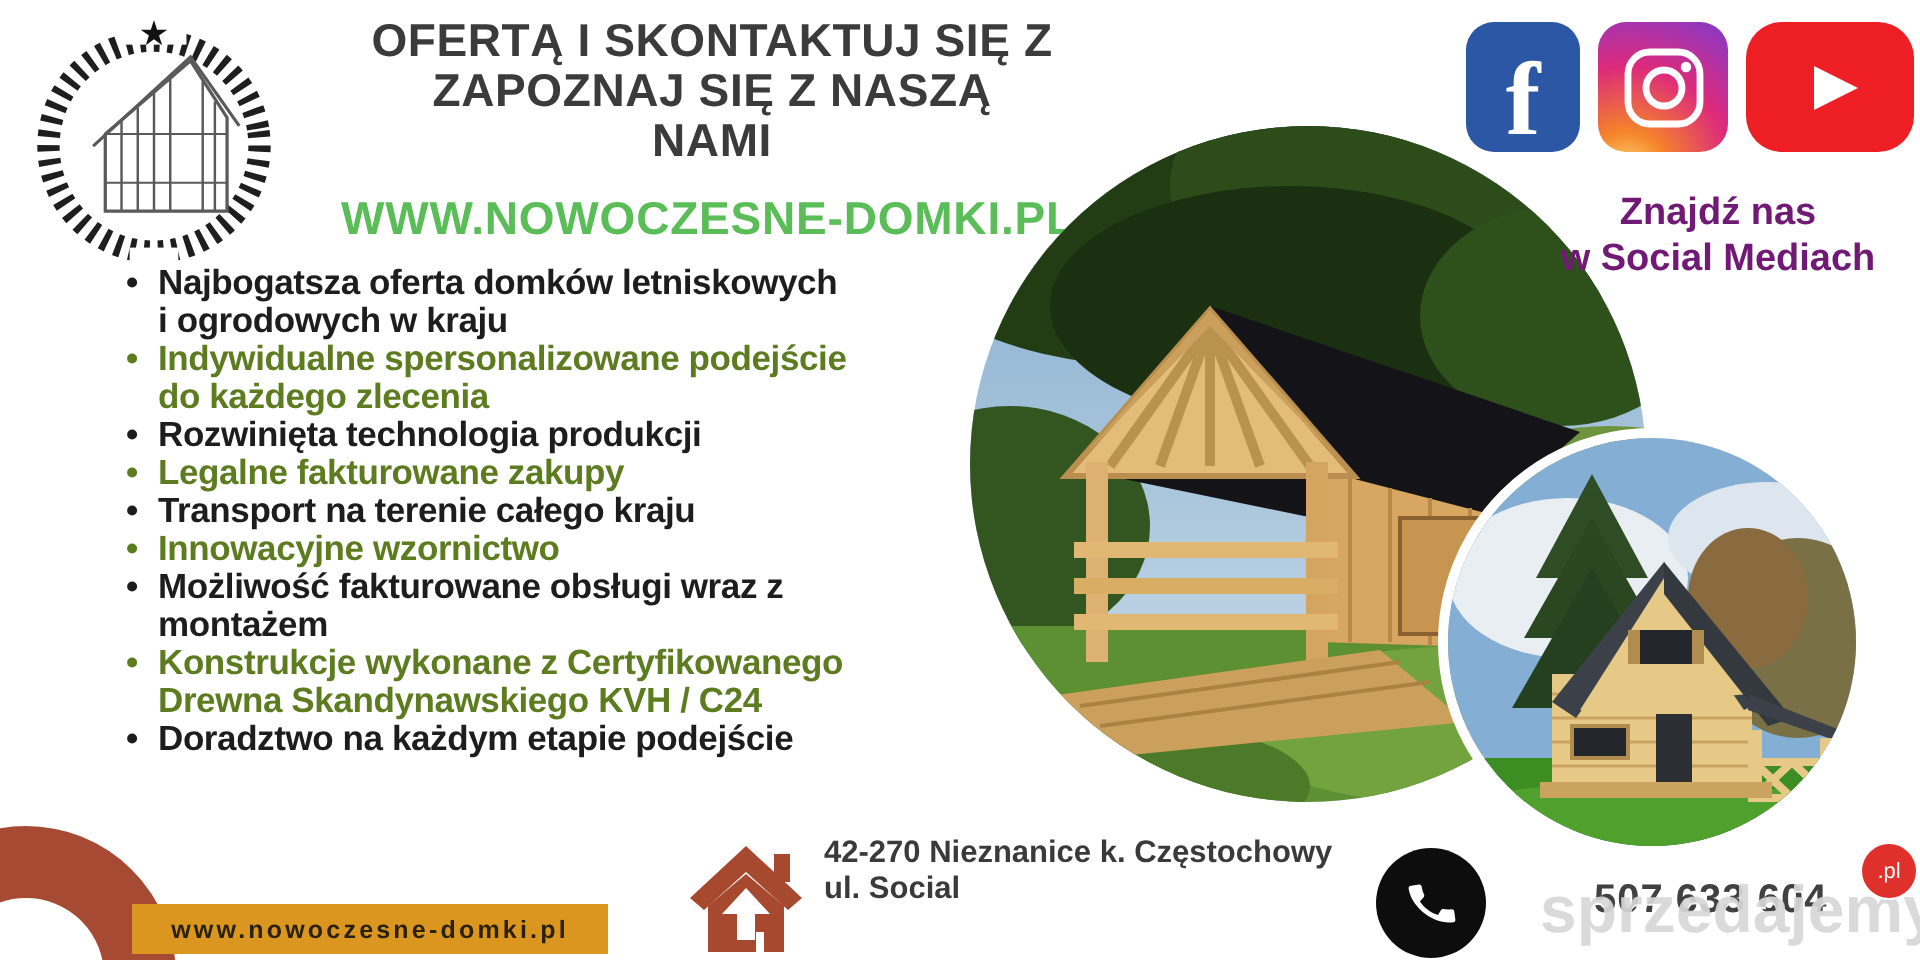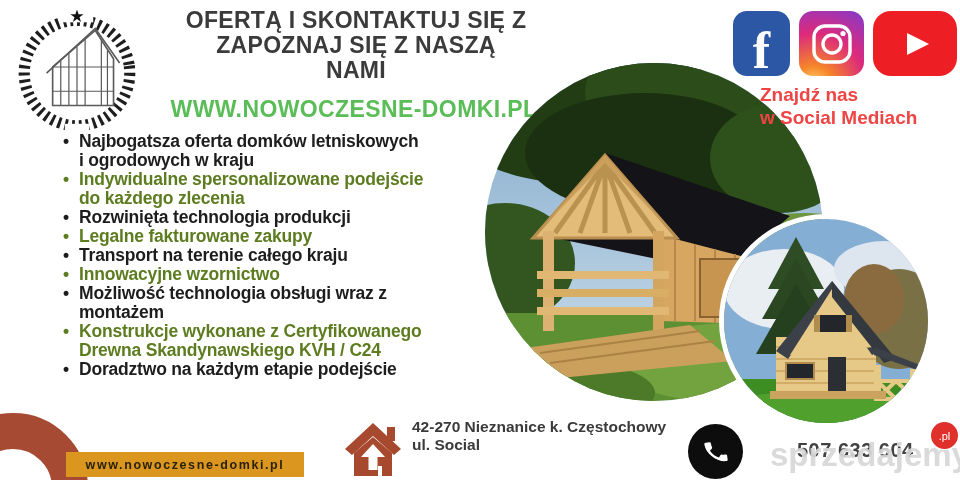--- a/index.html
+++ b/index.html
@@ -35,22 +35,22 @@
     border:5px solid #fff;box-sizing:border-box;overflow:hidden;z-index:2;}
   .photo-big svg,.photo-small svg{display:block;width:100%;height:100%;}
 
   
   .social{left:733px;top:11px;display:flex;gap:9px;align-items:center;z-index:3;}
   .si{height:65px;border-radius:14px;display:flex;align-items:center;justify-content:center;}
   .si-fb{width:57px;background:#2c57a5;}
   .si-fb span{color:#fff;font-size:52px;font-weight:bold;line-height:1;margin-top:14px;font-family:"Liberation Serif",serif;}
   .si-ig{width:65px;background:radial-gradient(circle at 22% 115%,#ffd876 0%,#f58529 22%,#dd2a7b 58%,#9b36b7 88%,#7b3bc1 100%);}
   .si-yt{width:84px;background:#ed1f24;border-radius:18px;}
-  .social-caption{left:760px;top:83px;width:198px;text-align:left;font-size:19px;
-    font-weight:bold;color:#ef4444;line-height:23px;white-space:pre-line;z-index:3;}
+  .social-caption{left:760px;top:95px;width:198px;text-align:center;font-size:19px;
+    font-weight:bold;color:#701a75;line-height:23px;white-space:pre-line;z-index:3;}
 
   
   .footer-ring{left:-62px;top:413px;width:150px;height:150px;border-radius:50%;
     border:36px solid #a64a33;box-sizing:border-box;background:transparent;}
   .footer-bar{left:66px;top:452px;width:238px;height:25px;background:#db9620;
     display:flex;align-items:center;justify-content:center;}
   .footer-bar span{font-size:12.5px;font-weight:bold;letter-spacing:1.6px;color:#2a2208;}
   .house-icon{left:344px;top:422px;width:58px;height:55px;}
   .address{left:412px;top:418px;font-size:15.5px;font-weight:bold;color:#3a3a3a;line-height:17.5px;}
   .phone-badge{left:688px;top:424px;width:55px;height:55px;background:#0d0d0d;border-radius:50%;
@@ -93,21 +93,21 @@
   <div class="abs why">
     <ul class="why-list">
       <li><span class="dot">•</span><span>Najbogatsza oferta domków letniskowych
 i ogrodowych w kraju</span></li>
       <li class="green"><span class="dot">•</span><span>Indywidualne spersonalizowane podejście
 do każdego zlecenia</span></li>
       <li><span class="dot">•</span><span>Rozwinięta technologia produkcji</span></li>
       <li class="green"><span class="dot">•</span><span>Legalne fakturowane zakupy</span></li>
       <li><span class="dot">•</span><span>Transport na terenie całego kraju</span></li>
       <li class="green"><span class="dot">•</span><span>Innowacyjne wzornictwo</span></li>
-      <li><span class="dot">•</span><span>Możliwość technologia obsługi wraz z
+      <li><span class="dot">•</span><span>Możliwość fakturowane obsługi wraz z
 montażem</span></li>
       <li class="green"><span class="dot">•</span><span>Konstrukcje wykonane z Certyfikowanego
 Drewna  Skandynawskiego KVH / C24</span></li>
       <li><span class="dot">•</span><span>Doradztwo na każdym etapie podejście</span></li>
     </ul>
   </div>
 
   <div class="abs photo-big">
     <svg viewBox="0 0 338 338" preserveAspectRatio="none">
       <defs>

